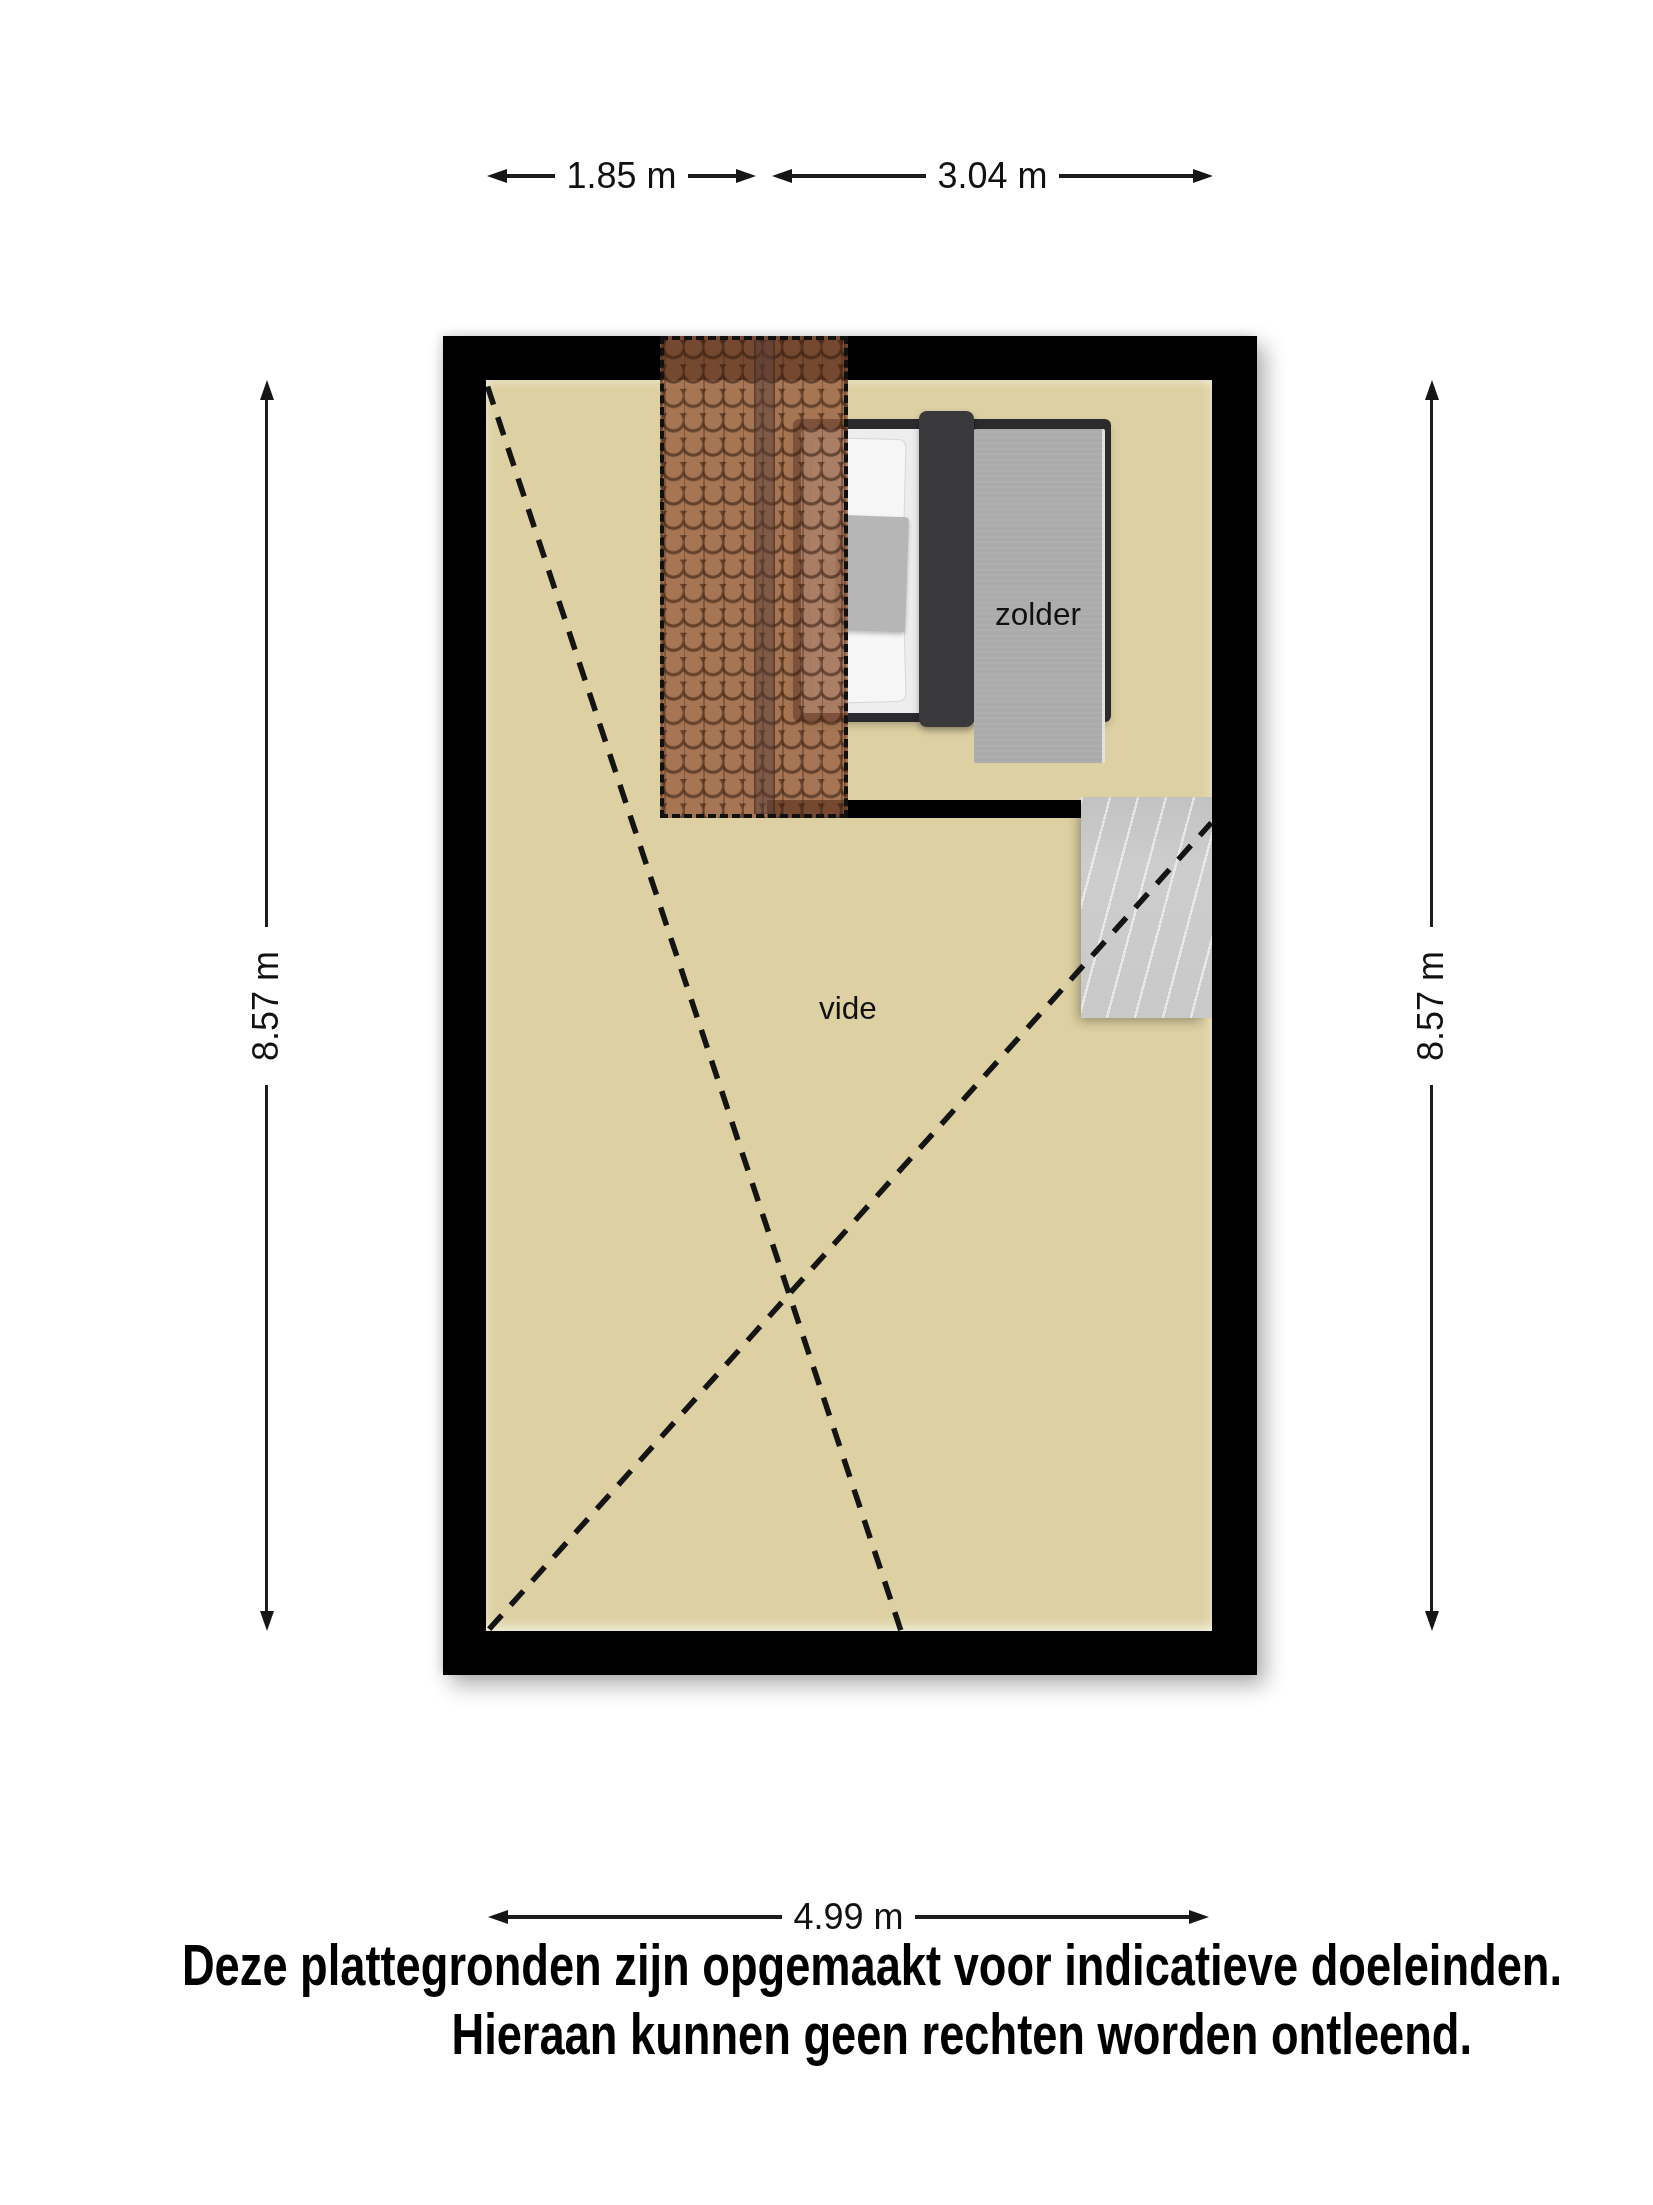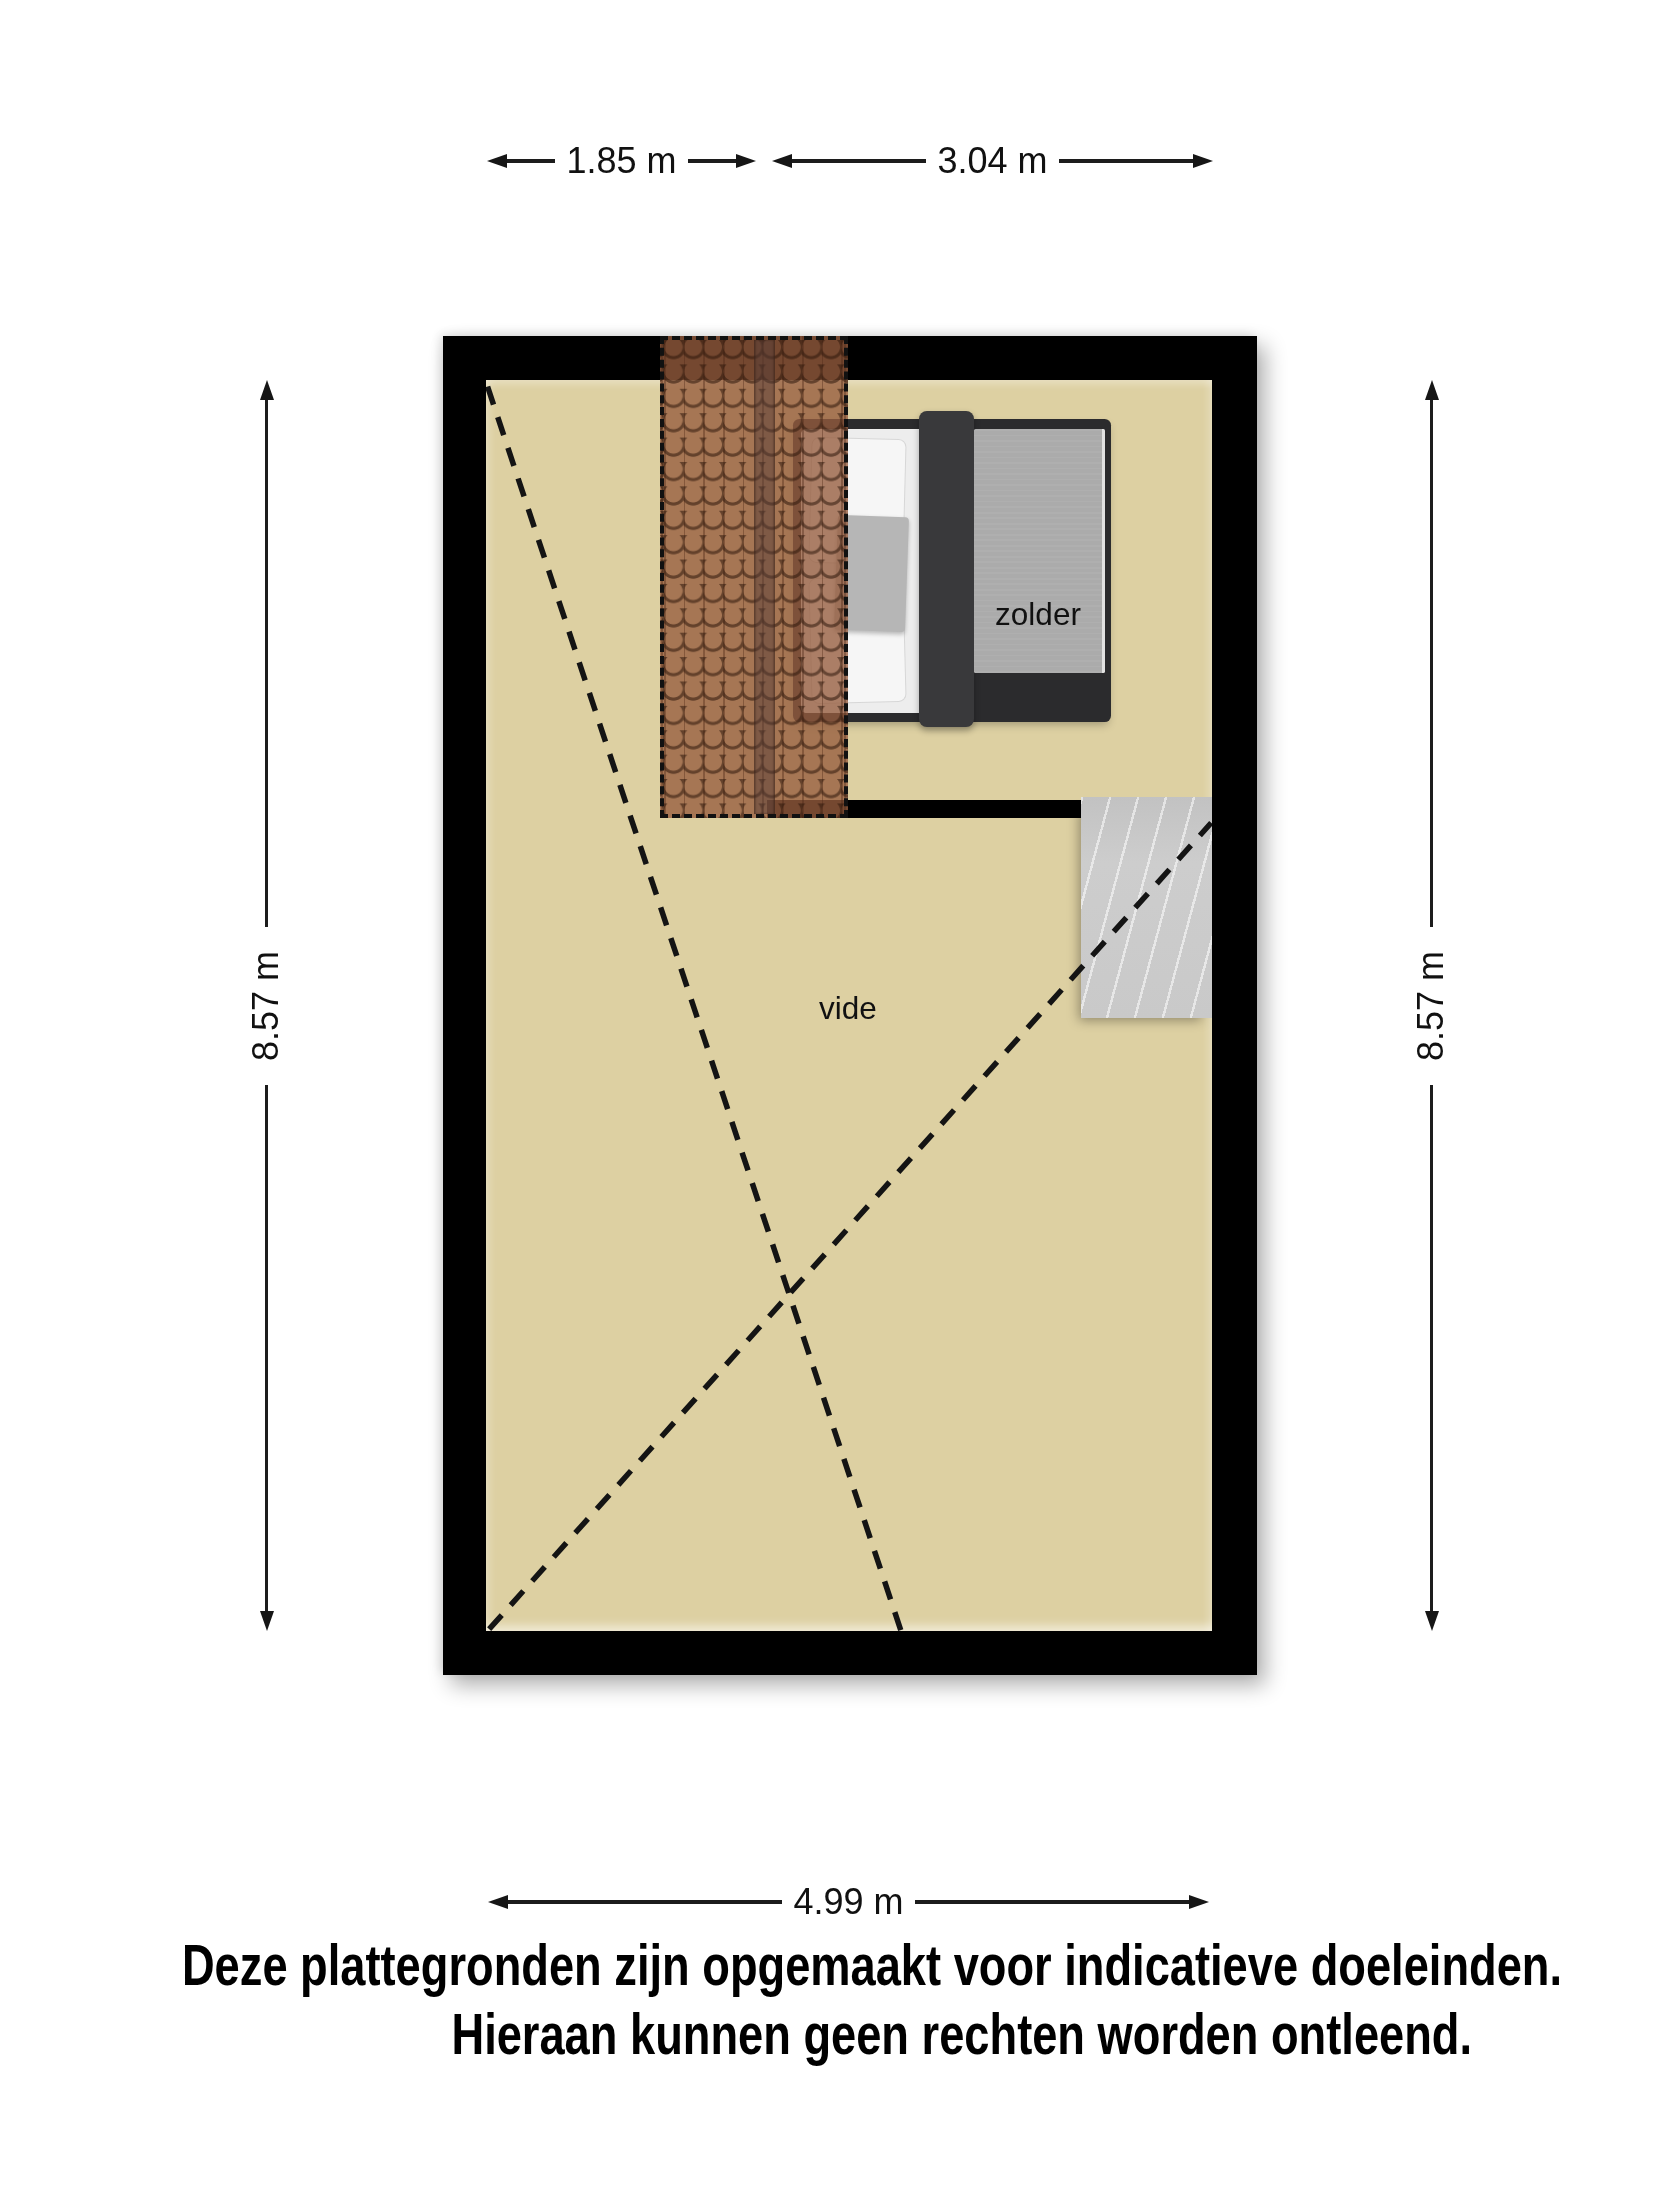--- a/index.html
+++ b/index.html
@@ -55,21 +55,21 @@
     position:absolute;left:43px;top:97px;width:71px;height:115px;
     background:#b6b6b6;border-radius:3.9px;transform:rotate(2deg);
     box-shadow:0 2.4px 4.7px rgba(0,0,0,.25);
   }
   .duvet-dark{
     position:absolute;left:126px;top:-7.9px;width:55px;height:316px;
     background:#39393b;border-radius:7.9px;
     box-shadow:0 3.2px 6.3px rgba(0,0,0,.3);
   }
   .duvet-gray{
-    position:absolute;left:181px;top:10.2px;width:128px;height:244px;
+    position:absolute;left:181px;top:10.2px;width:128px;height:334px;
     background:
       repeating-linear-gradient(0deg, rgba(255,255,255,.05) 0 1.6px, rgba(0,0,0,0) 1.6px 5.5px),
       #ababab;
     border-right:3.2px solid #e2e2e2;border-radius:1.6px;
   }
   .room-label{
     position:absolute;font-size:31.5px;color:#111;text-align:center;
     white-space:nowrap;z-index:4;
   }
   .label-zolder{left:0;right:0;top:167px;}
@@ -85,21 +85,21 @@
     background-size:19.7px 24.4px, auto;
     z-index:5;
   }
   .roof-ridge{
     position:absolute;left:90px;top:0;bottom:0;width:21px;
     background:rgba(88,62,55,.5);
     box-shadow:inset 1.6px 0 1.6px rgba(40,20,10,.4), inset -1.6px 0 1.6px rgba(40,20,10,.4);
   }
   .cross-lines{position:absolute;left:0;top:0;z-index:6;pointer-events:none;}
   
-  .dim-h{position:absolute;display:flex;align-items:center;height:36px;}
+  .dim-h{position:absolute;display:flex;align-items:center;height:36px;margin-top:15px;}
   .dim-v{position:absolute;display:flex;flex-direction:column;align-items:center;width:47px;}
   .dline-h{flex:1;height:3.2px;background:#1c1c1c;}
   .dline-v{flex:1;width:3.2px;background:#1c1c1c;}
   .dim-label{font-size:36px;line-height:36px;padding:0 11px;white-space:nowrap;color:#111;}
   .vlabel-box{height:158px;display:flex;align-items:center;justify-content:center;}
   .vlabel-box .dim-label{transform:rotate(-90deg);padding:0;}
   .ah{width:0;height:0;}
   .ah-left{border-top:7px solid transparent;border-bottom:7px solid transparent;border-right:20.5px solid #161616;}
   .ah-right{border-top:7px solid transparent;border-bottom:7px solid transparent;border-left:20.5px solid #161616;}
   .ah-up{border-left:7px solid transparent;border-right:7px solid transparent;border-bottom:20.5px solid #161616;}

